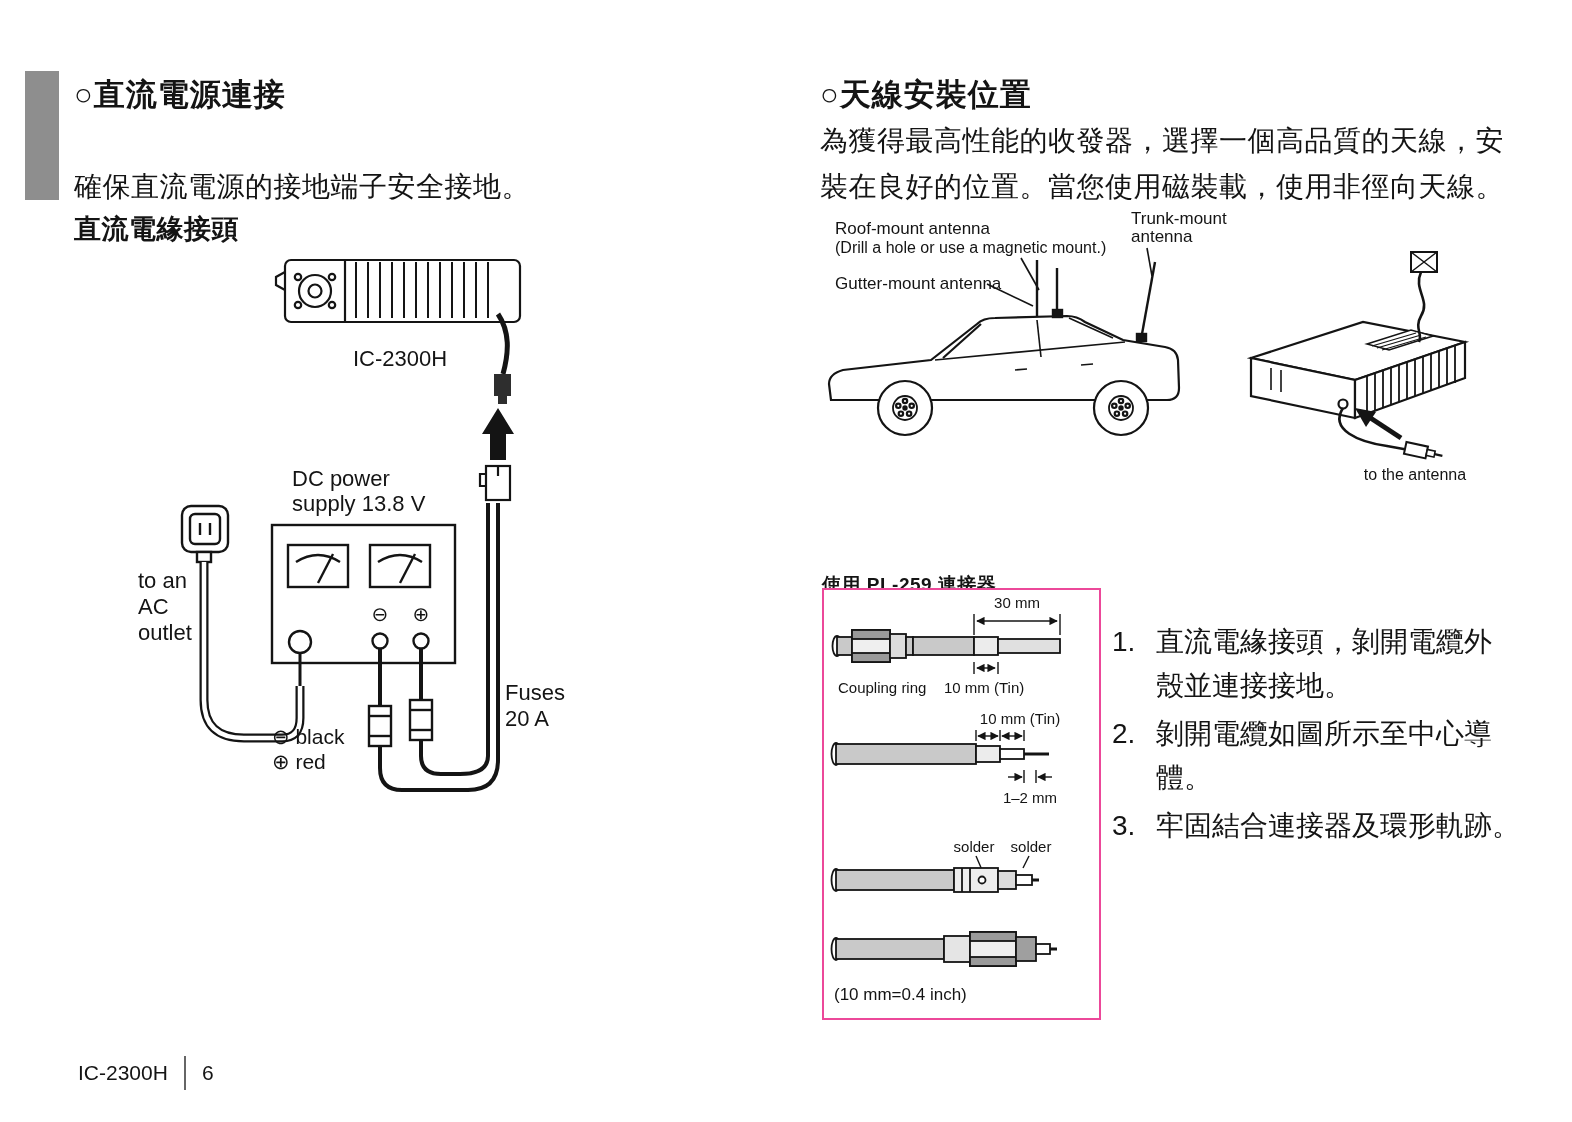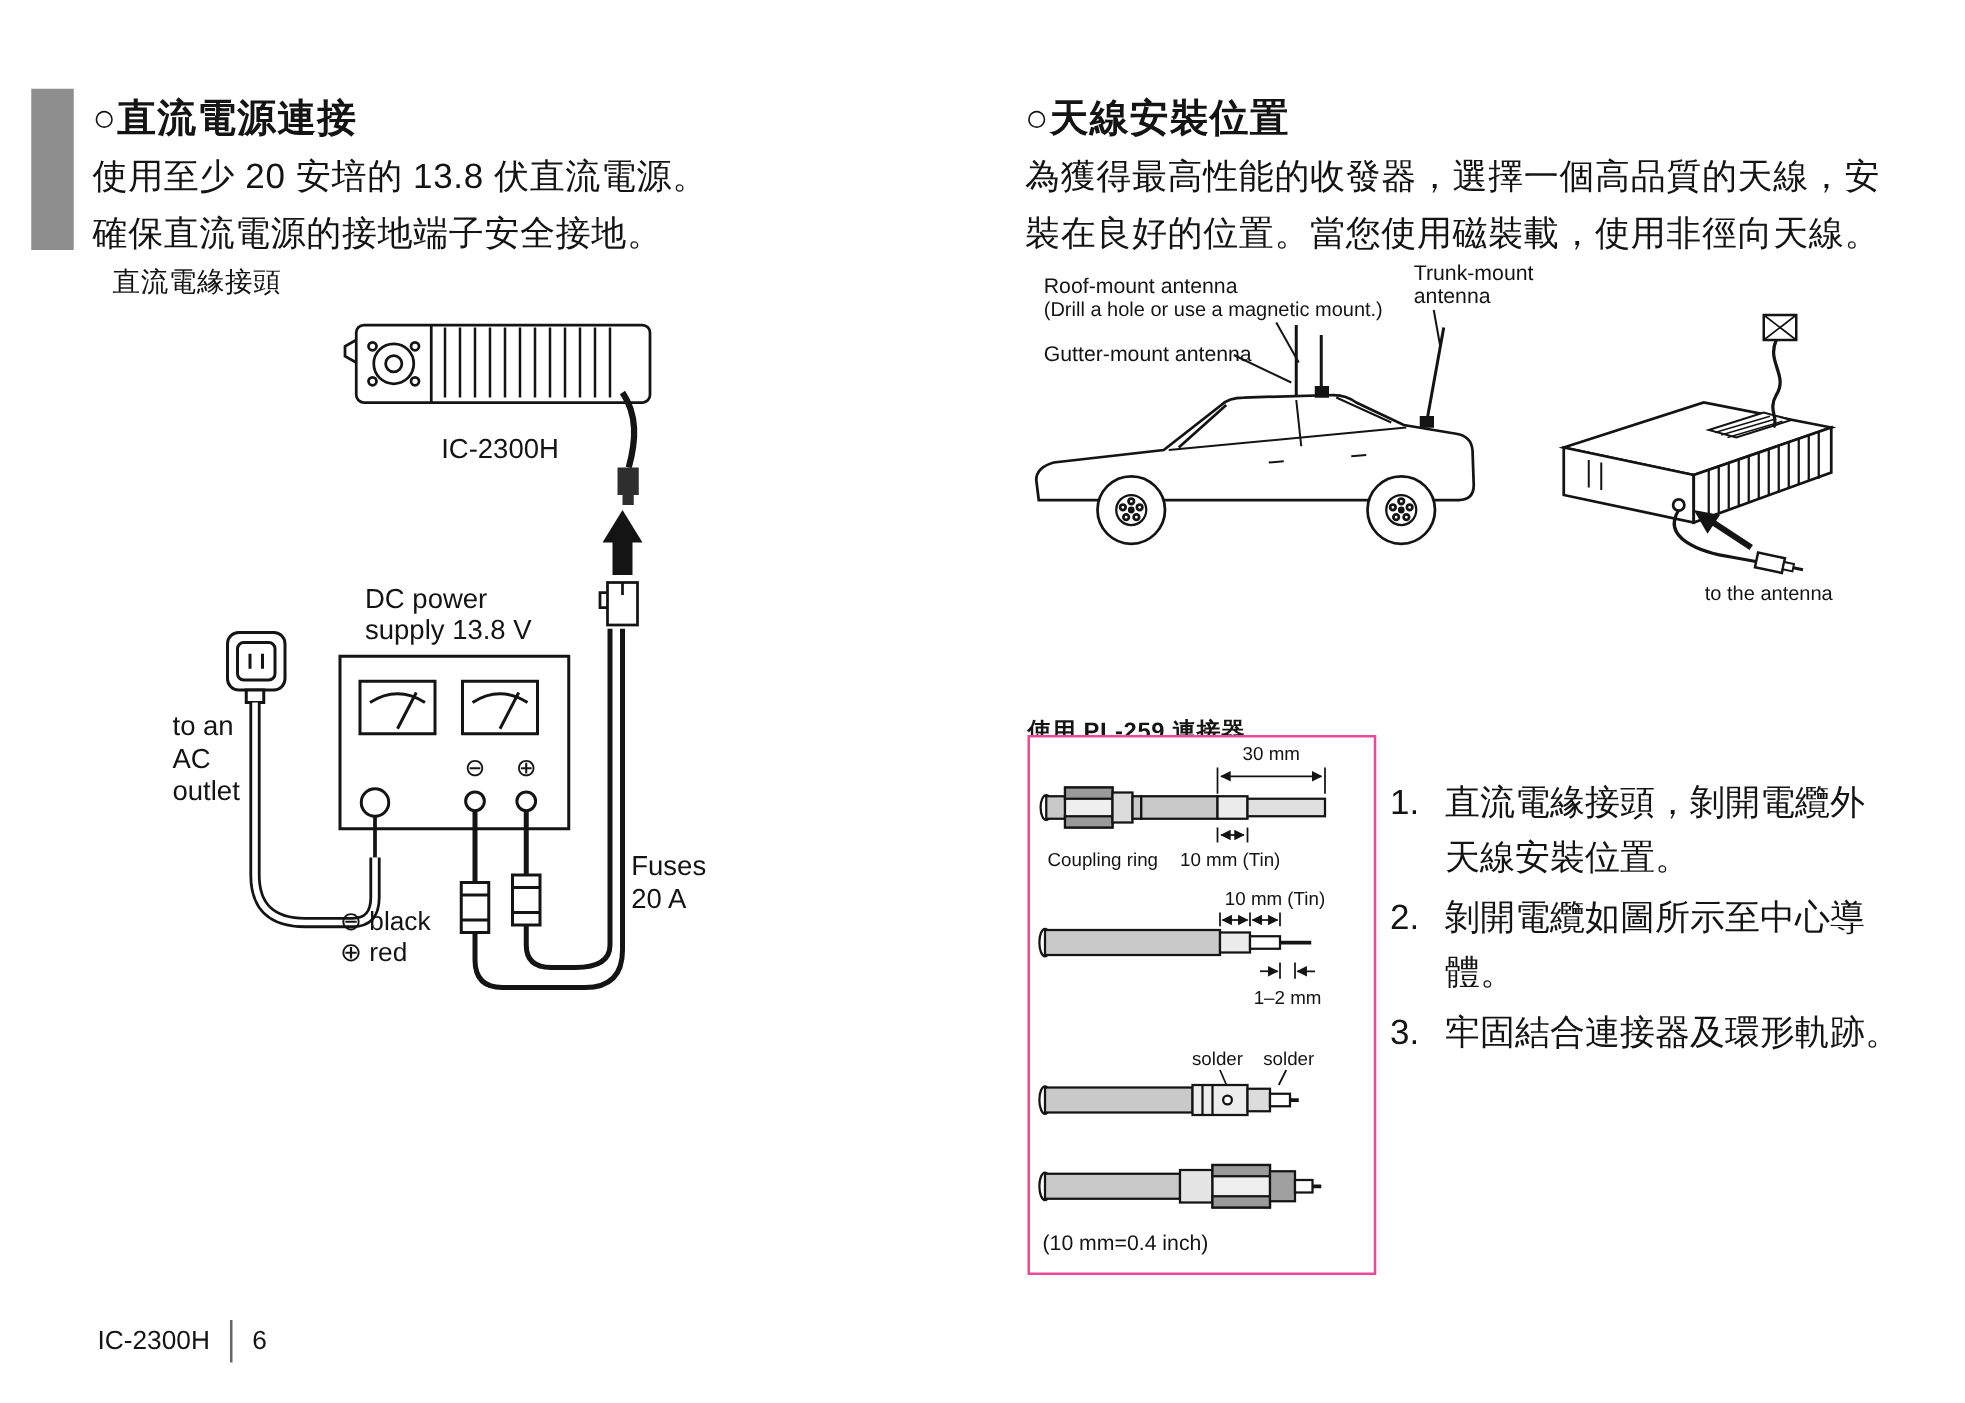--- a/index.html
+++ b/index.html
@@ -5,21 +5,21 @@
   html,body{margin:0;padding:0}
   body{width:1572px;height:1122px;background:#ffffff;font-family:"Liberation Sans",sans-serif;color:#141414}
   .page{position:relative;width:1572px;height:1122px;background:#fff;overflow:hidden}
   .tab{position:absolute;left:25px;top:71px;width:34px;height:129px;background:#8e8e8e}
   .h1{position:absolute;font-size:31px;font-weight:bold;letter-spacing:1px;white-space:nowrap}
   #dc-heading{left:74px;top:74px}
   #ant-heading{left:820px;top:74px}
   .body-line{position:absolute;font-size:28px;letter-spacing:.5px;white-space:nowrap}
   #dc-body-1{left:74px;top:122px}
   #dc-body-2{left:74px;top:168px}
-  #dc-sub{left:90px;top:211px;font-weight:normal;font-size:22px}
+  #dc-sub{left:74px;top:211px;font-weight:bold;font-size:27px}
   #ant-body-1{left:820px;top:122px}
   #ant-body-2{left:820px;top:168px}
   #pl-sub{left:822px;top:572px;font-weight:bold;font-size:19px}
   #dc-svg{position:absolute;left:100px;top:248px}
   #ant-svg{position:absolute;left:815px;top:208px}
   #pl-box{position:absolute;left:822px;top:588px;width:275px;height:428px;border:2px solid #ec4899;background:#fff}
   #steps{position:absolute;left:1112px;top:620px;font-size:28px}
   .step{display:flex;margin-bottom:4px;line-height:44px}
   .step-num{width:44px;flex:none;font-weight:normal}
   .step-line{white-space:nowrap}
@@ -28,21 +28,20 @@
   svg text{font-family:"Liberation Sans",sans-serif;fill:#141414}
 </style>
 </head>
 <body>
 
 <div class="page">
 
   <div class="tab"></div>
 
   <div class="h1" id="dc-heading">○直流電源連接</div>
-  <div class="body-line" id="dc-body-1">使用至少 20 安培的 13.8 伏直流電源。</div>
   <div class="body-line" id="dc-body-2">確保直流電源的接地端子安全接地。</div>
   <div class="body-line" id="dc-sub">直流電緣接頭</div>
 
   <svg id="dc-svg" width="480" height="548" viewBox="0 0 480 548">
     <g stroke="#141414" stroke-width="2.2" fill="none">
       <rect x="185" y="12" width="235" height="62" rx="6" fill="#fff"></rect>
       <path d="M185,24 l-9,5 v8 l9,5"></path>
       <line x1="245" y1="12" x2="245" y2="74"></line>
       <circle cx="215" cy="43" r="16"></circle>
       <circle cx="215" cy="43" r="6.5"></circle>
@@ -302,21 +301,21 @@
 
       <text x="10" y="410" font-size="17">(10 mm=0.4 inch)</text>
     </svg>
   </div>
 
   <div id="steps">
     <div class="step">
       <div class="step-num">1.</div>
       <div class="step-text">
         <div class="step-line">直流電緣接頭，剝開電纜外</div>
-        <div class="step-line">天線安裝位置。</div>
+        <div class="step-line">殼並連接接地。</div>
       </div>
     </div>
     <div class="step">
       <div class="step-num">2.</div>
       <div class="step-text">
         <div class="step-line">剝開電纜如圖所示至中心導</div>
         <div class="step-line">體。</div>
       </div>
     </div>
     <div class="step">

